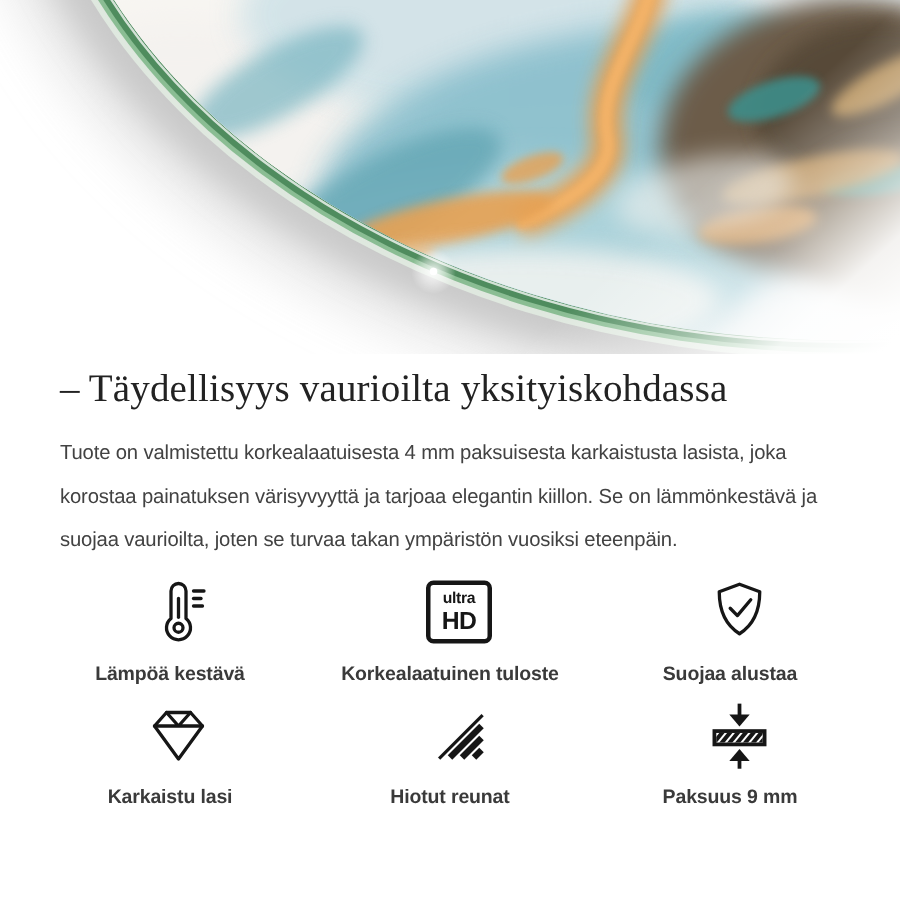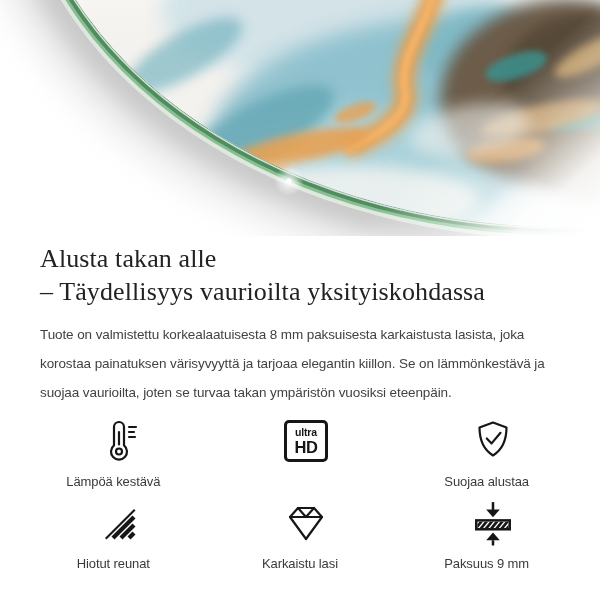--- a/index.html
+++ b/index.html
@@ -20,21 +20,21 @@
     margin:12px 40px 0 40px;width:525px;
     font-size:13.5px;line-height:29px;letter-spacing:-0.1px;
     color:#424242;
   }
   .features{
     margin:10px 20px 0 20px;
     display:grid;grid-template-columns:1fr 1fr 1fr;row-gap:10px;
   }
   .feature{display:flex;flex-direction:column;align-items:center;}
   .icon-box{height:48px;display:flex;align-items:center;justify-content:center;padding-left:12px;}
-  .feature-label{margin-top:9px;font-size:13px;color:#3a3a3a;letter-spacing:-0.1px;}
+  .feature-label{margin-top:9px;font-size:13px;color:#3a3a3a;letter-spacing:-0.1px;font-weight:bold;}
   .uhd-box{
     width:38px;height:36px;border:3px solid #161616;border-radius:5px;
     display:flex;flex-direction:column;align-items:center;justify-content:center;
     color:#161616;font-weight:bold;line-height:1;
   }
   .uhd-top{font-size:10.5px;letter-spacing:-0.2px;}
   .uhd-bottom{font-size:16.5px;letter-spacing:-0.5px;margin-top:1px;}
   .ic{stroke:#161616;fill:none;stroke-width:2.2;stroke-linecap:round;stroke-linejoin:round;}
 </style>
 </head>
@@ -128,25 +128,24 @@
       <line x1="-85" y1="0" x2="85" y2="0" stroke="#ffffff" stroke-width="2.2" opacity="0.9" filter="url(#b2)"></line>
       <line x1="-30" y1="0" x2="30" y2="0" stroke="#ffffff" stroke-width="3" filter="url(#b2)"></line>
       <line x1="0" y1="-26" x2="0" y2="26" stroke="#ffffff" stroke-width="2" opacity="0.85" filter="url(#b2)"></line>
     </g>
     <circle r="2.5" fill="#ffffff"></circle>
   </g>
 </svg>
 </div>
 
 <div class="heading">
-  <div>Alusta takan alle</div>
   <div>– Täydellisyys vaurioilta yksityiskohdassa</div>
 </div>
 
-<p class="body-text">Tuote on valmistettu korkealaatuisesta 8 mm paksuisesta karkaistusta lasista, joka korostaa painatuksen värisyvyyttä ja tarjoaa elegantin kiillon. Se on lämmönkestävä ja suojaa vaurioilta, joten se turvaa takan ympäristön vuosiksi eteenpäin.</p>
+<p class="body-text">Tuote on valmistettu korkealaatuisesta 4 mm paksuisesta karkaistusta lasista, joka korostaa painatuksen värisyvyyttä ja tarjoaa elegantin kiillon. Se on lämmönkestävä ja suojaa vaurioilta, joten se turvaa takan ympäristön vuosiksi eteenpäin.</p>
 
 <div class="features">
 
   <div class="feature">
     <div class="icon-box">
       <svg width="46" height="46" viewBox="0 0 46 46">
         <path class="ic" d="M18,27.3 V9 A5,5 0 0 1 28,9 V27.3 A8,8 0 1 1 18,27.3 Z"></path>
         <circle class="ic" cx="23" cy="33.5" r="3" stroke-width="2"></circle>
         <line class="ic" x1="23" y1="14" x2="23" y2="26.5"></line>
         <line class="ic" x1="33" y1="9" x2="40" y2="9" stroke-width="2"></line>
@@ -157,59 +156,60 @@
     <div class="feature-label">Lämpöä kestävä</div>
   </div>
 
   <div class="feature">
     <div class="icon-box">
       <div class="uhd-box">
         <span class="uhd-top">ultra</span>
         <span class="uhd-bottom">HD</span>
       </div>
     </div>
+    <div class="feature-label">Korkealaatuinen tuloste</div>
   </div>
 
   <div class="feature">
     <div class="icon-box">
       <svg width="46" height="46" viewBox="0 0 46 46">
         <path class="ic" stroke-width="2.4" d="M23,4.5 L36.5,9.5 C36.5,21 32.5,31.5 23,37.5 C13.5,31.5 9.5,21 9.5,9.5 Z"></path>
         <path class="ic" stroke-width="2.6" d="M16.8,20.5 L21.6,25.4 L30.5,14.8"></path>
       </svg>
     </div>
     <div class="feature-label">Suojaa alustaa</div>
+  </div>
+
+  <div class="feature">
+    <div class="icon-box">
+      <svg width="46" height="46" viewBox="0 0 46 46">
+        <path class="ic" d="M7,17 L15,8 H31 L39,17 L23,39 Z"></path>
+        <path class="ic" d="M7,17 H39 M15,8 L23,17 L31,8"></path>
+      </svg>
+    </div>
+    <div class="feature-label">Karkaistu lasi</div>
   </div>
 
   <div class="feature">
     <div class="icon-box">
       <svg width="44" height="44" viewBox="0 0 44 44">
         <defs>
             <clipPath id="triClip">
               <polygon points="5,40 40,40 40,5"></polygon>
             </clipPath>
           </defs>
         <g clip-path="url(#triClip)" stroke="#161616" stroke-width="4.2">
           <line x1="8" y1="37" x2="37" y2="8"></line>
           <line x1="16" y1="37" x2="37" y2="16"></line>
           <line x1="24" y1="37" x2="37" y2="24"></line>
           <line x1="32" y1="37" x2="37" y2="32"></line>
         </g>
       </svg>
     </div>
     <div class="feature-label">Hiotut reunat</div>
-  </div>
-
-  <div class="feature">
-    <div class="icon-box">
-      <svg width="46" height="46" viewBox="0 0 46 46">
-        <path class="ic" d="M7,17 L15,8 H31 L39,17 L23,39 Z"></path>
-        <path class="ic" d="M7,17 H39 M15,8 L23,17 L31,8"></path>
-      </svg>
-    </div>
-    <div class="feature-label">Karkaistu lasi</div>
   </div>
 
   <div class="feature">
     <div class="icon-box">
       <svg width="46" height="46" viewBox="0 0 44 44">
         <defs>
             <clipPath id="slabClip">
               <rect x="7.2" y="20.7" width="29.6" height="6.1"></rect>
             </clipPath>
           </defs>

